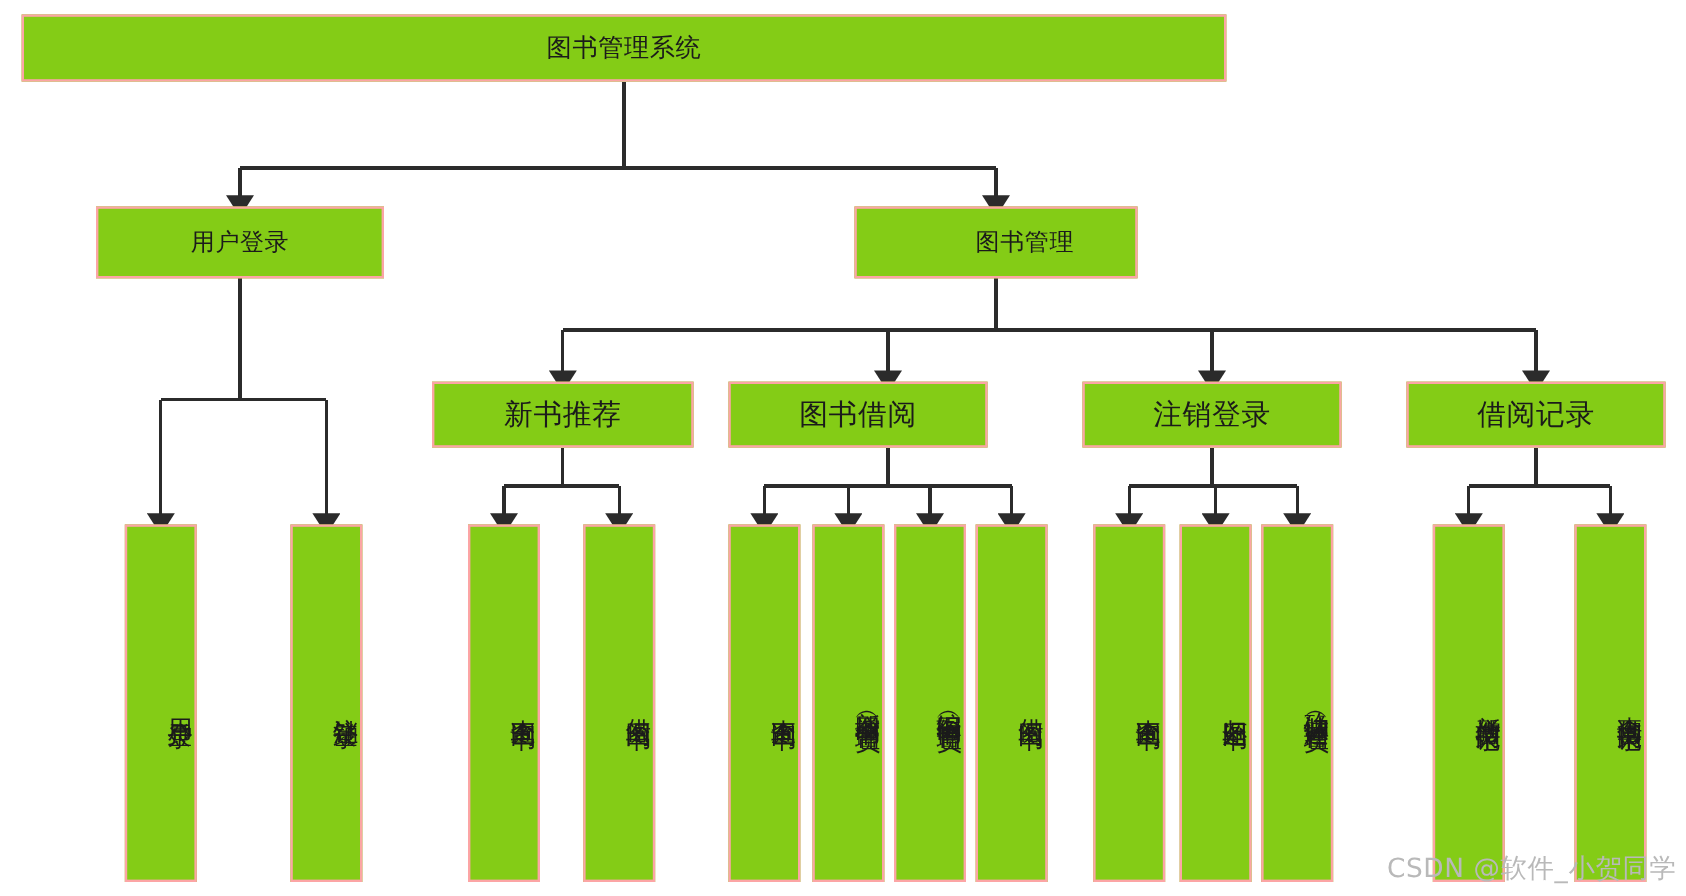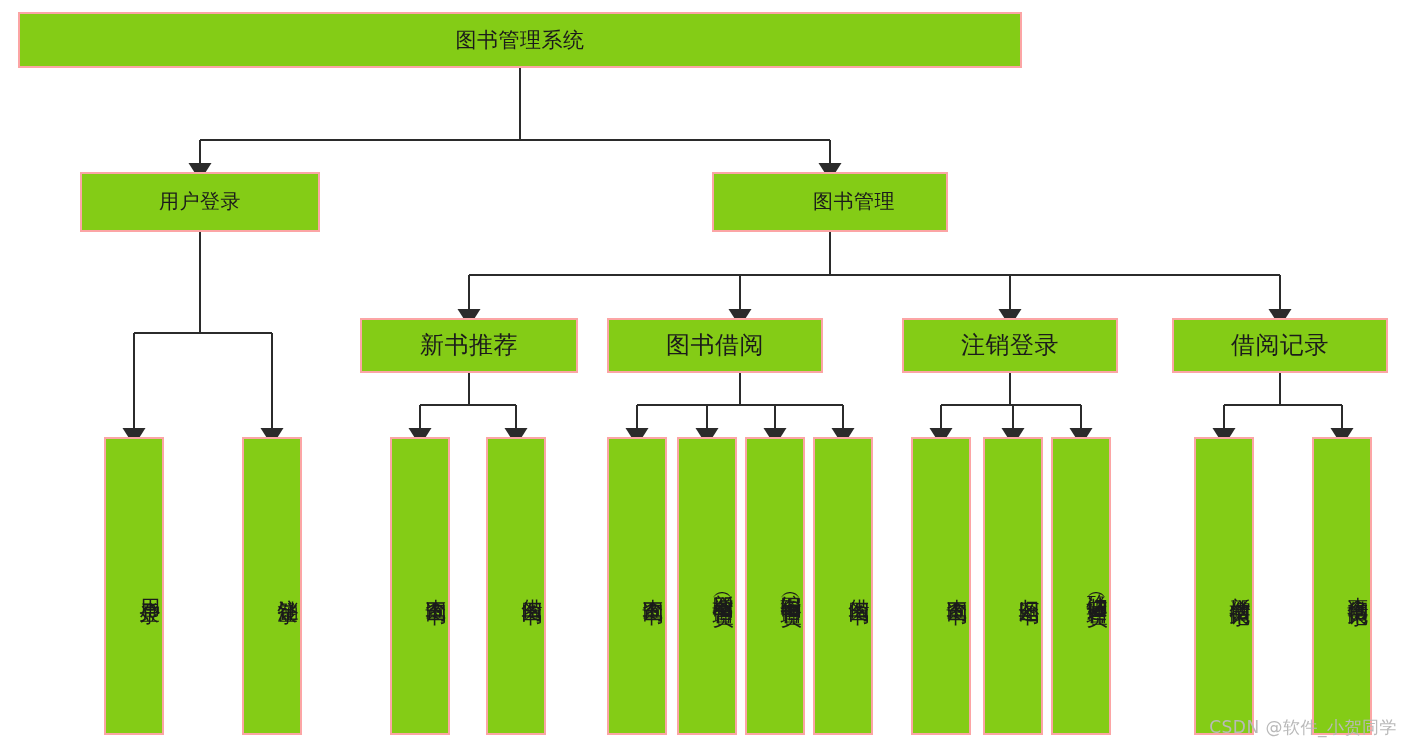--- a/index.html
+++ b/index.html
@@ -61,21 +61,21 @@
     text-align: center;
     display: block;
   }
   .node.root .node-label { font-size: 21px; }
   .node.level2 .node-label { font-size: 20px; }
   .node.level3 .node-label { font-size: 24px; }
   #watermark {
     position: absolute;
     right: 8px;
     bottom: 8px;
-    font-size: 17px;
+    font-size: 22px;
     color: #b9b9b9;
     letter-spacing: 0.5px;
     white-space: nowrap;
     font-family: "DejaVu Sans", "Liberation Sans", sans-serif;
   }
 </style>
 </head>
 <body>
 
 <div id="diagram-root">

